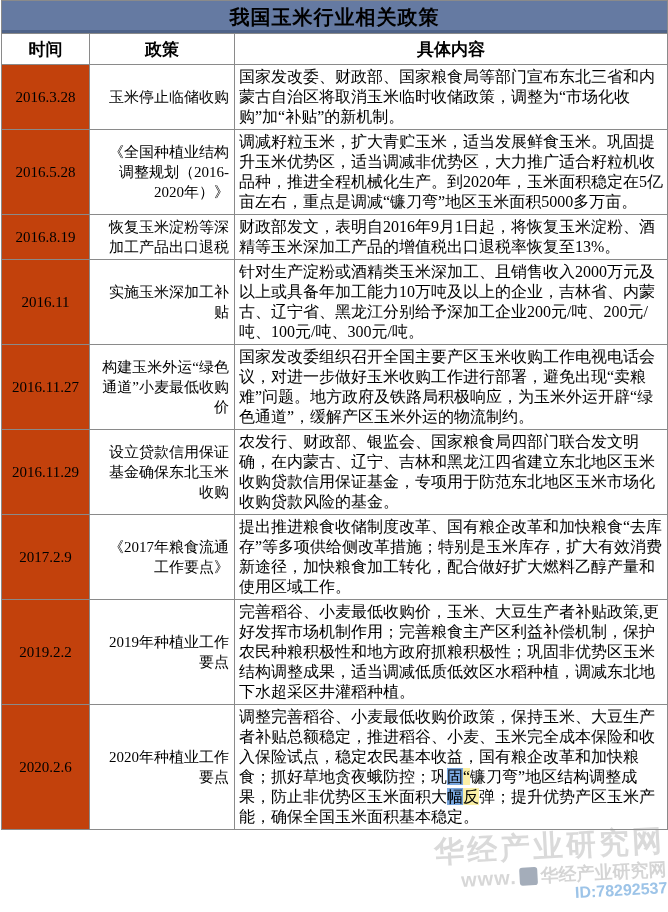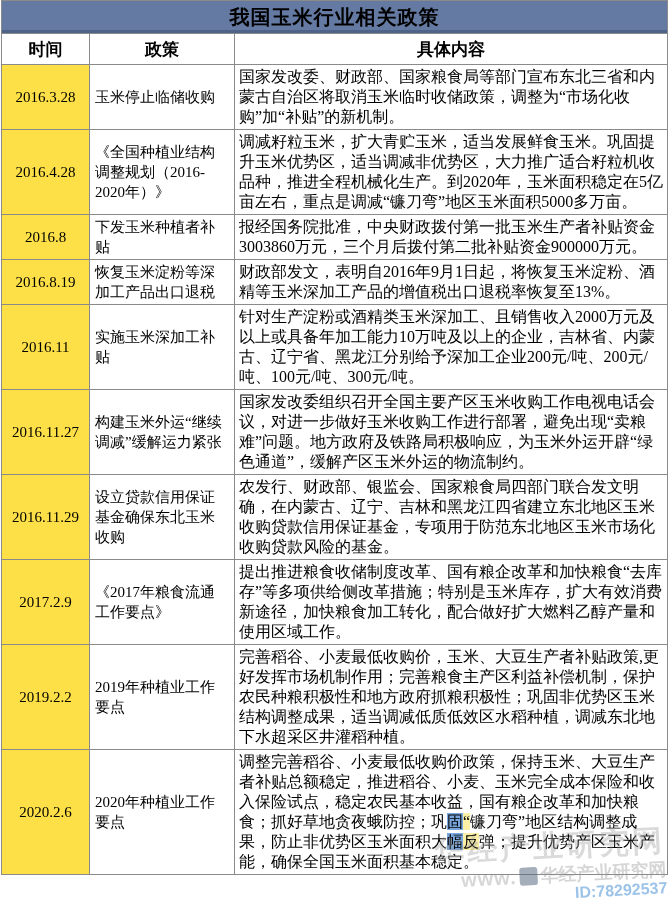--- a/index.html
+++ b/index.html
@@ -46,25 +46,25 @@
     font-size: 17px;
     text-align: center;
     height: 28px;
     background: #ffffff;
     border-bottom: 2px solid #555555;
   }
   .date-cell {
     font-size: 15px;
     text-align: center;
     padding: 8px 2px;
-    background: #fde047;
+    background: #c2410c;
   }
   .policy-cell {
     font-size: 15px;
-    text-align: left;
+    text-align: right;
     line-height: 20px;
     padding: 2px 5px;
     background: #ffffff;
   }
   .content-cell {
     font-size: 16px;
     text-align: left;
     line-height: 20px;
     padding: 2px 4px;
     background: #ffffff;
@@ -147,42 +147,37 @@
         <th class="header-cell">具体内容</th>
       </tr>
     </thead>
     <tbody id="rows-body">
         <tr>
           <td class="date-cell">2016.3.28</td>
           <td class="policy-cell">玉米停止临储收购</td>
           <td class="content-cell">国家发改委、财政部、国家粮食局等部门宣布东北三省和内蒙古自治区将取消玉米临时收储政策，调整为“市场化收购”加“补贴”的新机制。</td>
         </tr>
         <tr>
-          <td class="date-cell">2016.4.28</td>
+          <td class="date-cell">2016.5.28</td>
           <td class="policy-cell">《全国种植业结构调整规划（2016-2020年）》</td>
           <td class="content-cell">调减籽粒玉米，扩大青贮玉米，适当发展鲜食玉米。巩固提升玉米优势区，适当调减非优势区，大力推广适合籽粒机收品种，推进全程机械化生产。到2020年，玉米面积稳定在5亿亩左右，重点是调减“镰刀弯”地区玉米面积5000多万亩。</td>
-        </tr>
-        <tr>
-          <td class="date-cell">2016.8</td>
-          <td class="policy-cell">下发玉米种植者补贴</td>
-          <td class="content-cell">报经国务院批准，中央财政拨付第一批玉米生产者补贴资金3003860万元，三个月后拨付第二批补贴资金900000万元。</td>
         </tr>
         <tr>
           <td class="date-cell">2016.8.19</td>
           <td class="policy-cell">恢复玉米淀粉等深加工产品出口退税</td>
           <td class="content-cell">财政部发文，表明自2016年9月1日起，将恢复玉米淀粉、酒精等玉米深加工产品的增值税出口退税率恢复至13%。</td>
         </tr>
         <tr>
           <td class="date-cell">2016.11</td>
           <td class="policy-cell">实施玉米深加工补贴</td>
           <td class="content-cell">针对生产淀粉或酒精类玉米深加工、且销售收入2000万元及以上或具备年加工能力10万吨及以上的企业，吉林省、内蒙古、辽宁省、黑龙江分别给予深加工企业200元/吨、200元/吨、100元/吨、300元/吨。</td>
         </tr>
         <tr>
           <td class="date-cell">2016.11.27</td>
-          <td class="policy-cell">构建玉米外运“继续调减”缓解运力紧张</td>
+          <td class="policy-cell">构建玉米外运“绿色通道”小麦最低收购价</td>
           <td class="content-cell">国家发改委组织召开全国主要产区玉米收购工作电视电话会议，对进一步做好玉米收购工作进行部署，避免出现“卖粮难”问题。地方政府及铁路局积极响应，为玉米外运开辟“绿色通道”，缓解产区玉米外运的物流制约。</td>
         </tr>
         <tr>
           <td class="date-cell">2016.11.29</td>
           <td class="policy-cell">设立贷款信用保证基金确保东北玉米收购</td>
           <td class="content-cell">农发行、财政部、银监会、国家粮食局四部门联合发文明确，在内蒙古、辽宁、吉林和黑龙江四省建立东北地区玉米收购贷款信用保证基金，专项用于防范东北地区玉米市场化收购贷款风险的基金。</td>
         </tr>
         <tr>
           <td class="date-cell">2017.2.9</td>
           <td class="policy-cell">《2017年粮食流通工作要点》</td>

